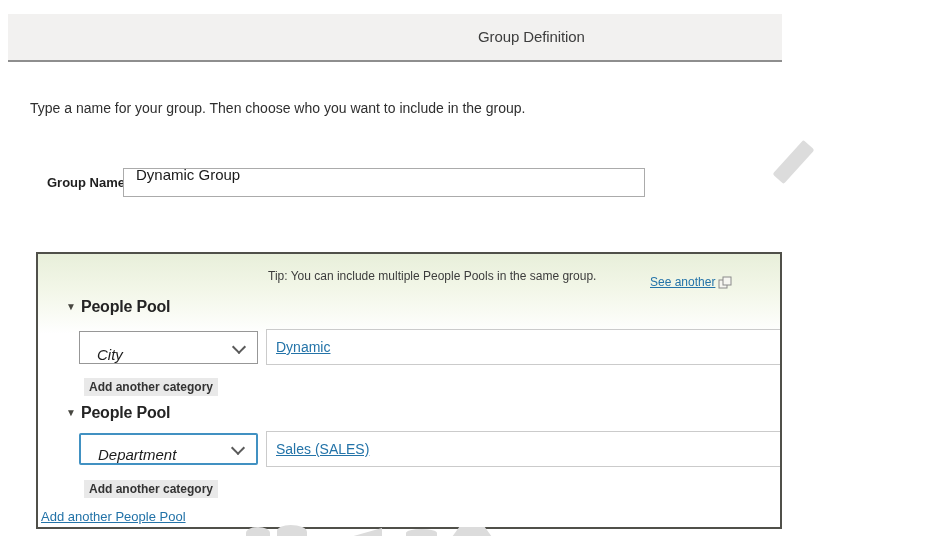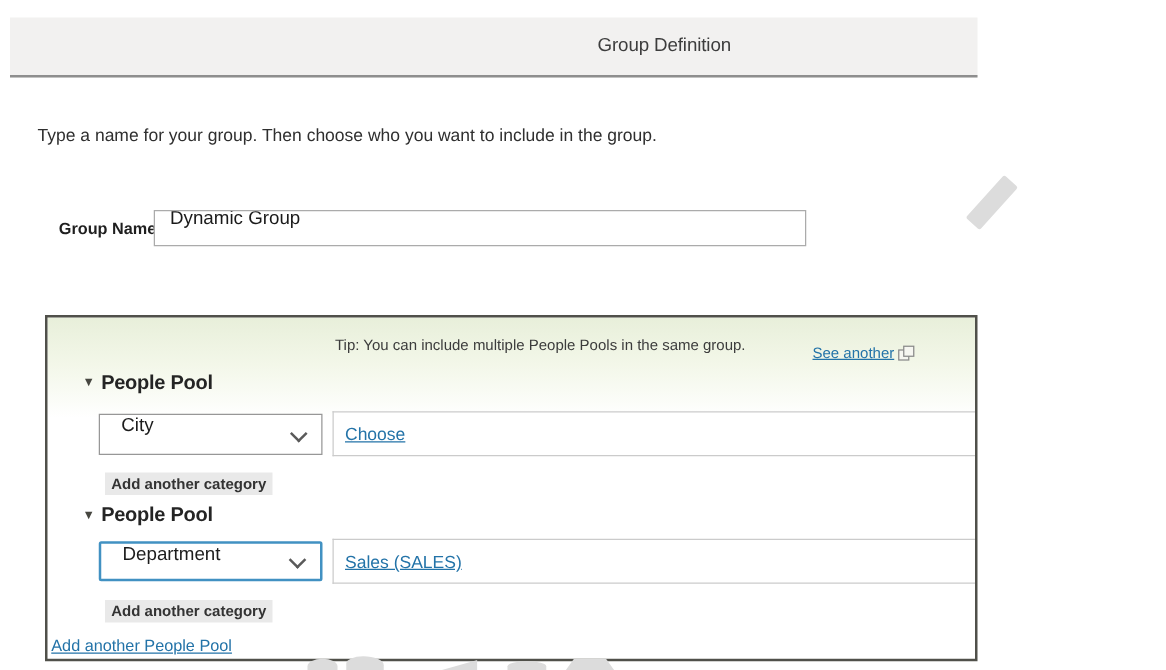--- a/index.html
+++ b/index.html
@@ -36,22 +36,22 @@
   .see-examples-wrap{position:absolute;left:612px;top:21px;display:flex;align-items:center;gap:3px;}
   .link{color:#2373a8;text-decoration:underline;cursor:pointer;}
   .see-examples{font-size:12px;}
   .pool-title{position:absolute;left:28px;display:flex;align-items:center;gap:5px;}
   .pool-title .tri{font-size:10px;color:#474740;cursor:pointer;line-height:10px;}
   .pool-title .pt-label{font-size:16px;font-weight:bold;color:#242424;letter-spacing:-0.2px;}
   .pool1-title{top:44px;}
   .pool2-title{top:150px;}
   .selectbox{
     position:absolute;left:41px;width:179px;height:33px;box-sizing:border-box;
-    background:#fff;border:1px solid #979797;display:flex;align-items:flex-start;
-    padding-left:17px;font-size:15px;color:#1c1c1c;cursor:pointer;
+    background:#fff;border:1px solid #979797;display:flex;align-items:flex-end;
+    padding-left:17px;font-size:15px;color:#1c1c1c;cursor:pointer;font-style:italic;
   }
   .selectbox.focused{border:2px solid #4191c2;border-radius:2px;height:32px;}
   .select1{top:77px;}
   .select2{top:179px;}
   .chev{
     position:absolute;right:13px;top:50%;width:8px;height:8px;margin-top:-6px;
     border-right:2px solid #5a5a5a;border-bottom:2px solid #5a5a5a;transform:rotate(45deg);
   }
   .valuebox{
     position:absolute;left:228px;width:514px;height:36px;box-sizing:border-box;
@@ -109,21 +109,21 @@
       <span class="tri">▼</span>
       <span class="pt-label">People Pool</span>
     </div>
 
     <div class="selectbox select1">
       <span>City</span>
       <span class="chev"></span>
     </div>
 
     <div class="valuebox value1">
-      <a class="link">Choose</a>
+      <a class="link">Dynamic</a>
     </div>
 
     <span class="add-cat add-cat1">Add another category</span>
 
     <div class="pool-title pool2-title">
       <span class="tri">▼</span>
       <span class="pt-label">People Pool</span>
     </div>
 
     <div class="selectbox select2 focused">

